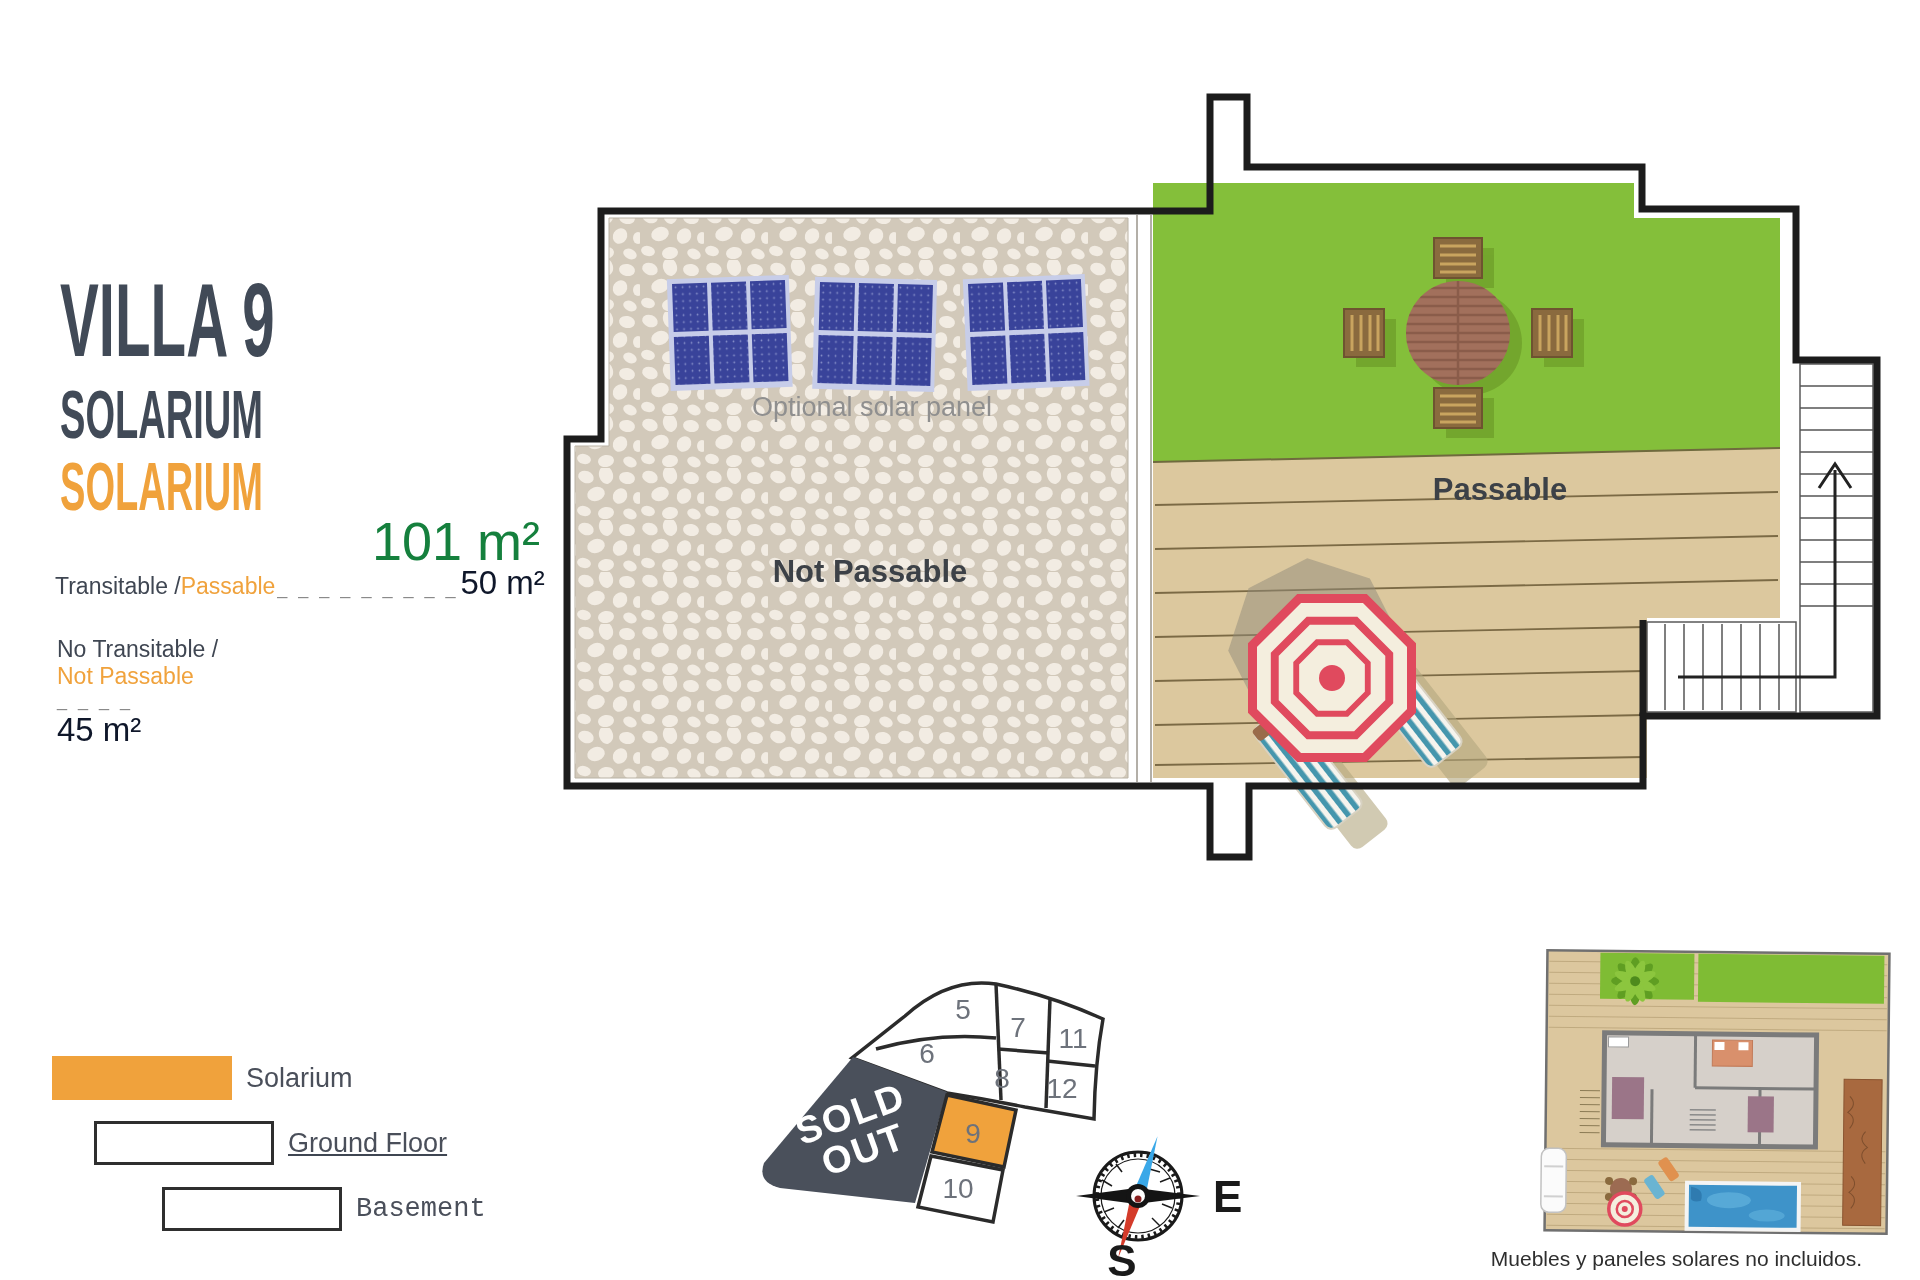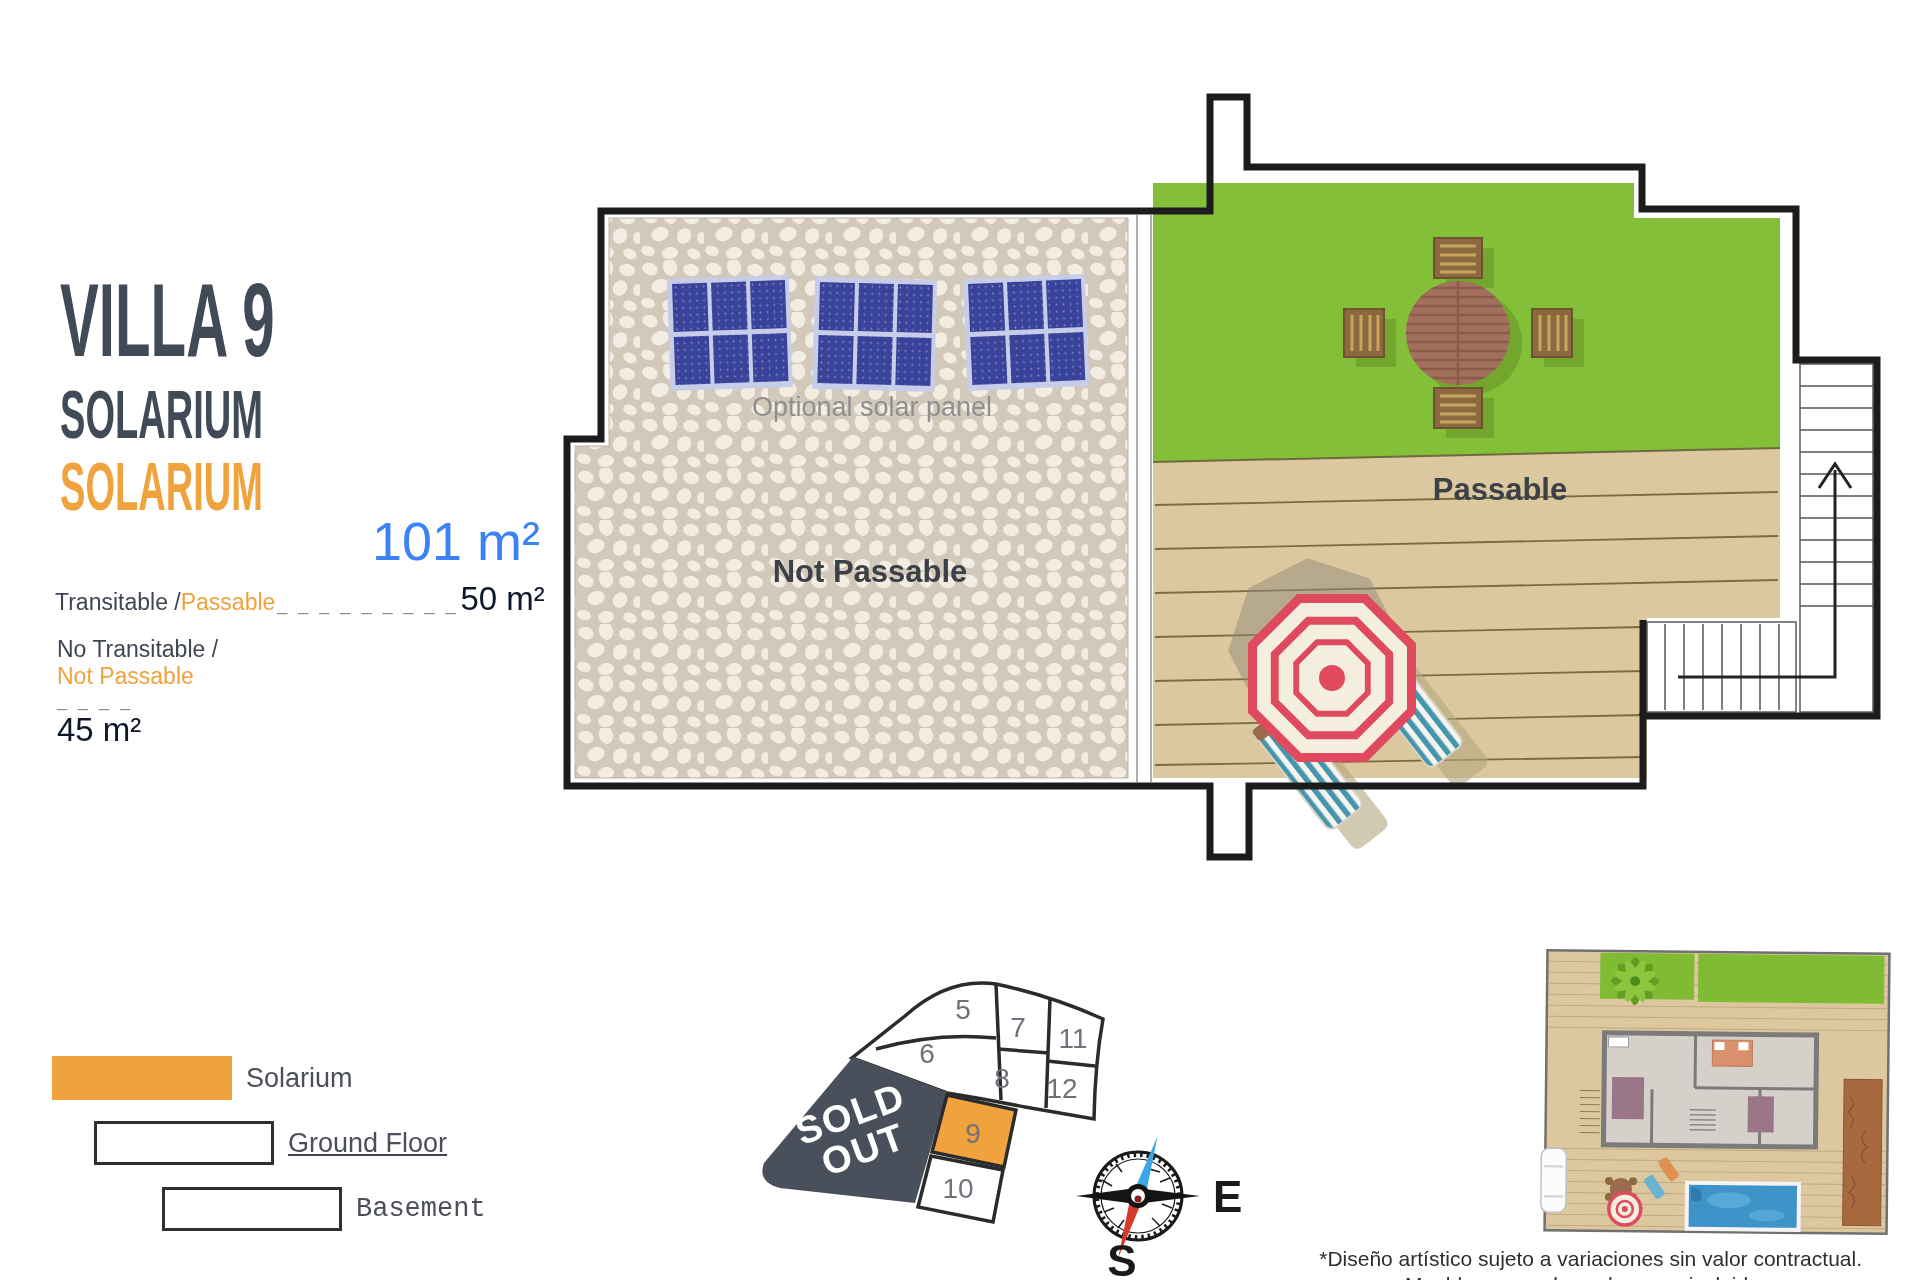--- a/index.html
+++ b/index.html
@@ -7,27 +7,27 @@
           font-family:"Liberation Sans",sans-serif;color:#3f4652;}
   .abs{position:absolute;}
   .condensed{display:inline-block;transform:scaleX(0.56);transform-origin:left center;white-space:nowrap;}
   .condensed2{display:inline-block;transform:scaleX(0.84);transform-origin:left center;white-space:nowrap;}
   #villa-title{left:60px;top:268px;font-size:104px;font-weight:bold;color:#414a57;line-height:1;}
   #floor-en{left:60px;top:380px;font-size:68px;font-weight:bold;color:#414a57;line-height:1;}
   #floor-es{left:60px;top:452px;font-size:68px;font-weight:bold;color:#f0a23c;line-height:1;}
   #surface-labels{left:60px;top:527px;line-height:1.18;}
   #surface-labels .l1{font-size:23px;font-weight:bold;color:#3f4652;}
   #surface-labels .l2{font-size:23px;font-weight:bold;color:#f0a23c;}
-  #surface-total{left:372px;top:510px;font-size:54px;color:#3b82f6;}
+  #surface-total{left:372px;top:510px;font-size:54px;color:#15803d;}
   .meas-row{left:55px;display:flex;align-items:baseline;white-space:nowrap;}
   .meas-row .pre{font-size:23px;color:#3f4652;}
   .meas-row .term{font-size:23px;color:#f0a23c;}
   .meas-row .dash{font-size:18px;color:#8a8a8a;letter-spacing:3px;margin:0 2px;}
   .meas-row .val{font-size:33px;color:#0f172a;}
-  #meas-1{top:580px;}
+  #meas-1{top:564px;}
   #meas-2{top:636px;flex-direction:column;}
   .legend-row{display:flex;align-items:center;}
   .legend-label{font-size:27px;color:#4a4f5a;margin-left:14px;}
   #footnote{right:58px;top:1246px;text-align:center;font-size:21px;color:#2e2e2e;line-height:1.25;}
   svg text{font-family:"Liberation Sans",sans-serif;}
 </style>
 </head>
 <body>
 
 <div id="canvas">
@@ -420,17 +420,16 @@
         <circle cx="1626" cy="1210" r="16" fill="#f4eede" stroke="#e04a5e" stroke-width="3.5"></circle>
         <circle cx="1626" cy="1210" r="8" fill="none" stroke="#e04a5e" stroke-width="2.5"></circle>
         <circle cx="1626" cy="1210" r="3" fill="#e04a5e"></circle>
       </g>
       <rect x="1664" y="1158" width="11" height="24" rx="3" fill="#e0914f" transform="rotate(-35 1669 1170)"></rect>
       <rect x="1650" y="1176" width="11" height="24" rx="3" fill="#6ab4d2" transform="rotate(-35 1655 1188)"></rect>
     </g>
   </svg>
 
   <div class="abs" id="footnote">
-    <div>*Diseño artístico sujeto a variaciones sin valor contractual.</div>
     <div>Muebles y paneles solares no incluidos.</div>
   </div>
 
 </div>
 
 </body></html>

